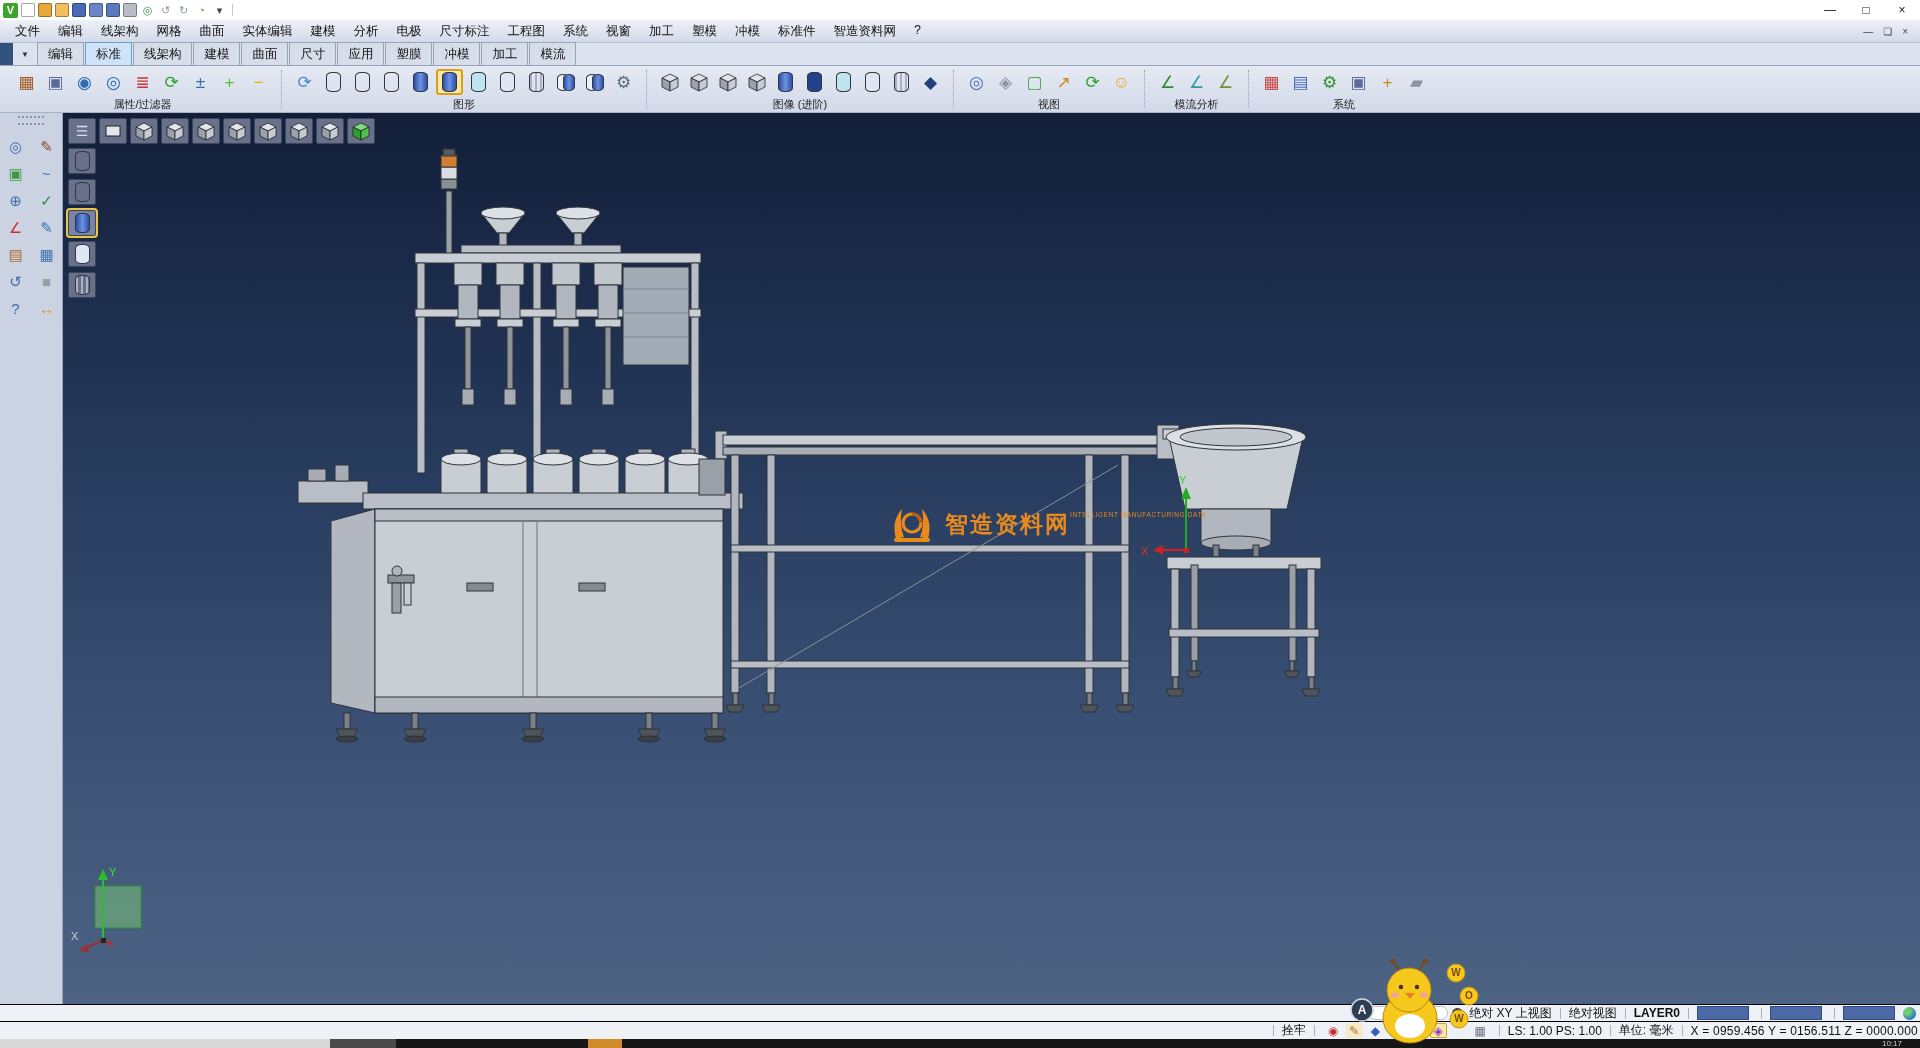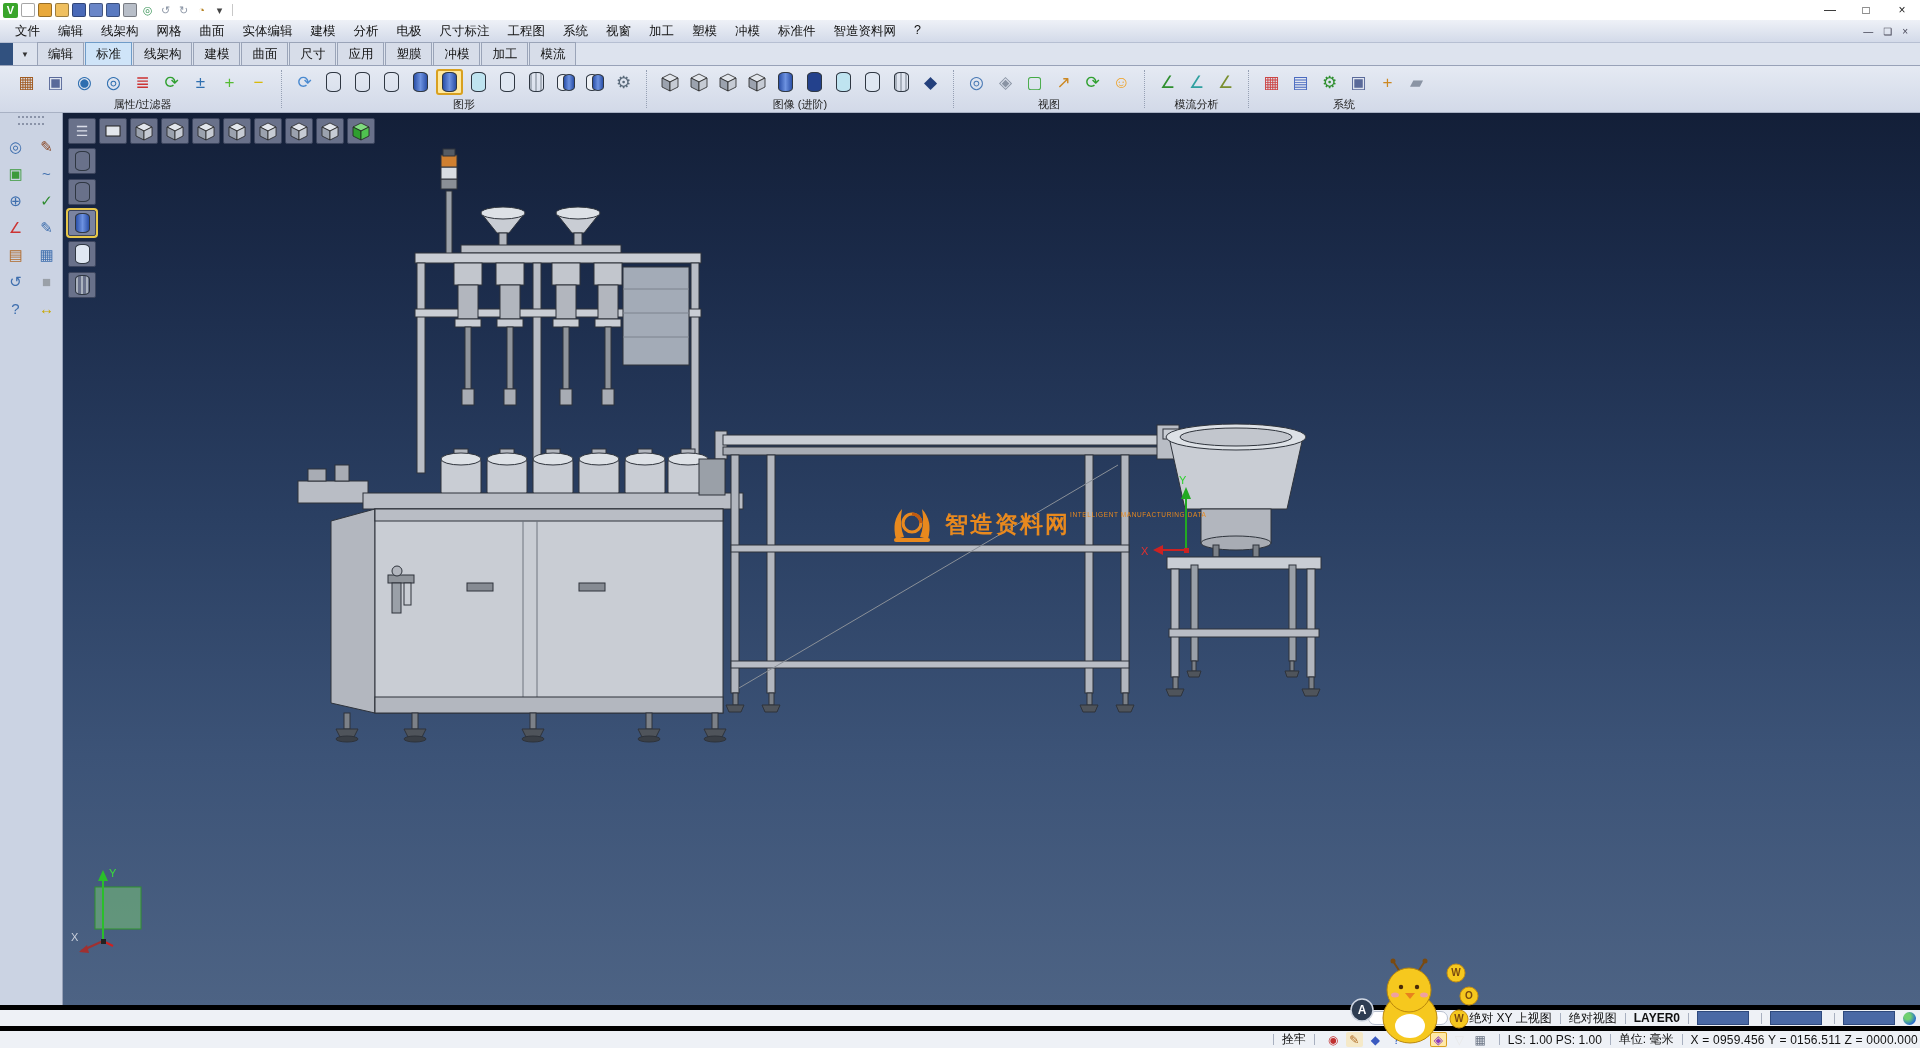--- a/index.html
+++ b/index.html
@@ -62,21 +62,21 @@
   .vbtn.sel{box-shadow:0 0 0 2px #e8c84a;background:#7b84a0;}
 
   .watermark{position:absolute;left:826px;top:390px;display:flex;gap:10px;align-items:center;}
   .wm-text{display:flex;flex-direction:row;}
   .wm-title{font-size:23px;font-weight:bold;color:#e8891e;letter-spacing:2px;}
   .wm-sub{font-size:6.5px;color:#e8891e;letter-spacing:.6px;margin-top:2px;}
 
   .triad{position:absolute;left:8px;bottom:50px;}
 
   
-  .statusrow{background:#eef1f6;border-top:5px solid #000000;display:flex;align-items:center;font-size:12px;color:#111;flex:0 0 auto;padding-left:40px;}
+  .statusrow{background:#eef1f6;border-top:1px solid #000000;display:flex;align-items:center;font-size:12px;color:#111;flex:0 0 auto;padding-left:40px;}
   .row1{height:16px;}
   .row2{height:17px;}
   .filler{flex:1;}
   .ssep{width:1px;height:11px;background:#a8b0c0;margin:0 8px;flex:0 0 auto;}
   .searchpill{width:78px;height:12px;background:#fff;border:1px solid #b8c0d0;border-radius:7px;margin-right:4px;}
   .mag{width:7px;height:7px;border:2px solid #334;border-radius:50%;position:relative;margin-right:6px;}
   .mag::after{content:"";position:absolute;width:5px;height:2px;background:#334;transform:rotate(40deg);left:6px;top:8px;}
   .swatch{width:50px;height:12px;background:#4a69a5;border:1px solid #2f4a7e;margin-right:4px;}
   .globe{width:13px;height:13px;border-radius:50%;background:radial-gradient(circle at 35% 35%,#6fd06f 25%,#2a6fd0 70%,#1a4a9a);margin:0 4px;}
   .s-ic{width:17px;height:15px;display:flex;align-items:center;justify-content:center;font-size:12px;border-radius:2px;margin:0 2px;line-height:1;}
@@ -694,20 +694,26 @@
         <span class="s-ic" style="color: rgb(106, 116, 132);">▦</span>
       </span>
     <span class="ssep"></span>
     <span>LS: 1.00 PS: 1.00</span>
     <span class="ssep"></span>
     <span>单位: 毫米</span>
     <span class="ssep"></span>
     <span class="coords" style="margin-right:2px;">X = 0959.456 Y = 0156.511 Z = 0000.000</span>
   </div>
 
+  <div class="taskbar">
+    <div class="tb-seg" style="left:0;width:330px;background:#d8d8d8;"></div>
+    <div class="tb-seg" style="left:330px;width:66px;background:#4a4a4a;"></div>
+    <div class="tb-seg" style="left:588px;width:34px;background:#d08a2a;"></div>
+    <div class="tb-clock">10:17</div>
+  </div>
 
   <svg class="mascot" width="132" height="90" viewBox="0 0 132 90">
     <circle cx="14" cy="54" r="11" fill="#2e3d52" stroke="#cfd6e2" stroke-width="1.5"></circle>
     <text x="14" y="58" font-size="12" font-weight="bold" fill="#ffffff" text-anchor="middle">A</text>
     <line x1="52" y1="16" x2="45" y2="5" stroke="#7a4a10" stroke-width="2"></line>
     <line x1="70" y1="16" x2="77" y2="5" stroke="#7a4a10" stroke-width="2"></line>
     <circle cx="45" cy="5" r="2.5" fill="#7a4a10"></circle>
       <circle cx="77" cy="5" r="2.5" fill="#7a4a10"></circle>
     <ellipse cx="62" cy="62" rx="27" ry="25" fill="#f6c81e" stroke="#b8860b"></ellipse>
     <ellipse cx="62" cy="70" rx="15" ry="12" fill="#ffffff"></ellipse>

